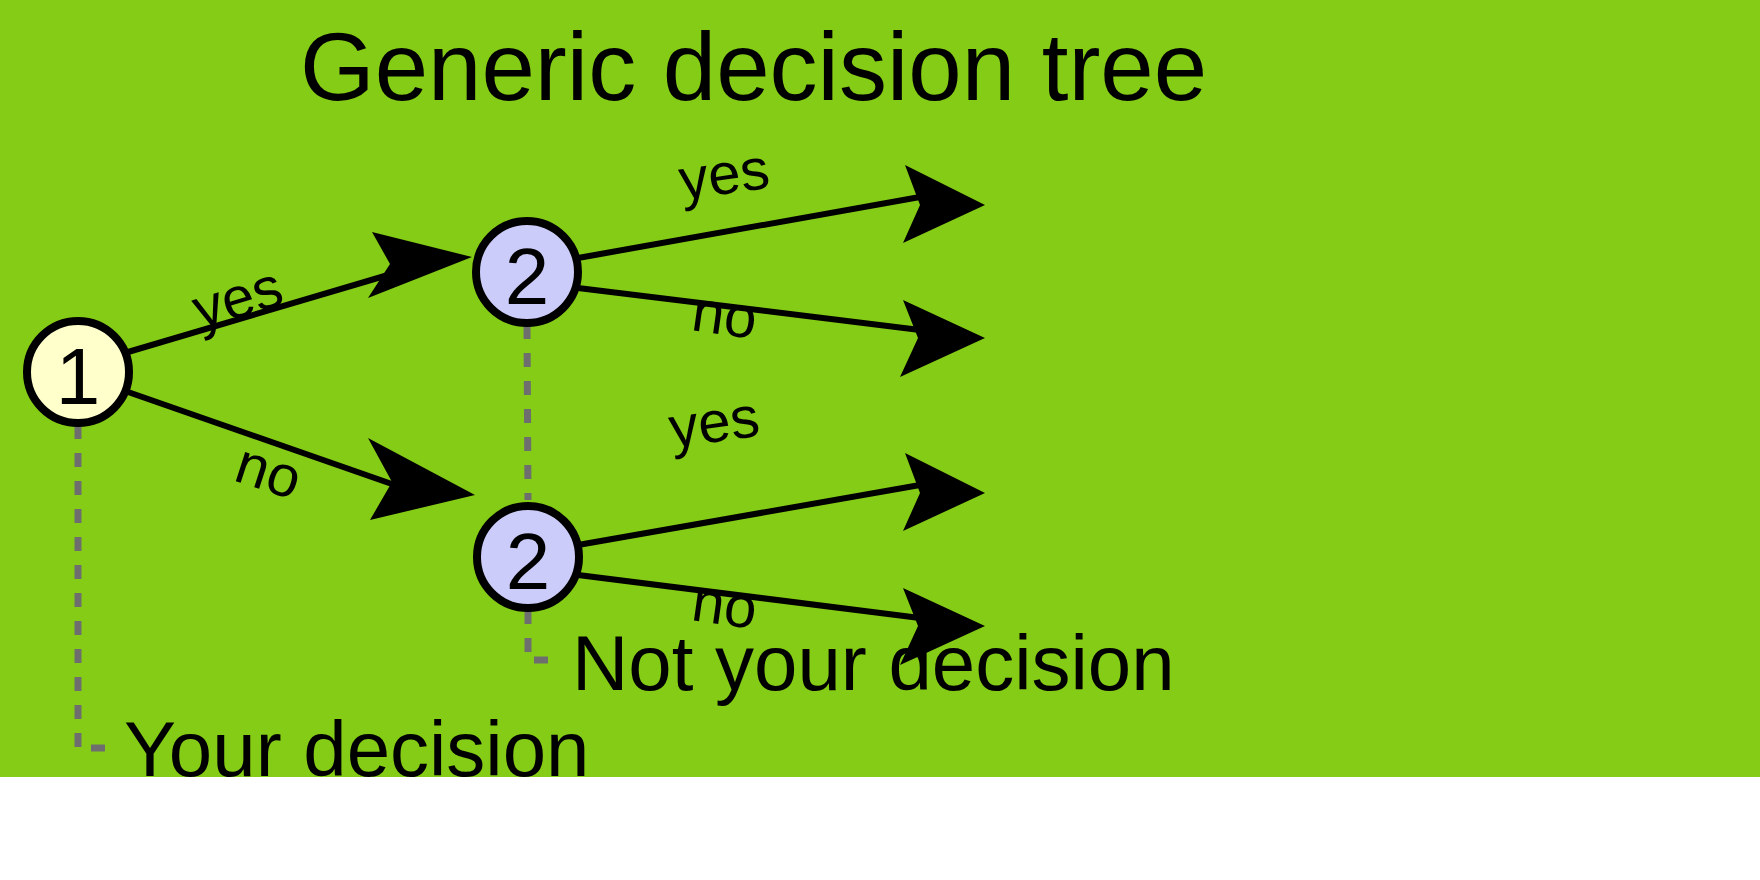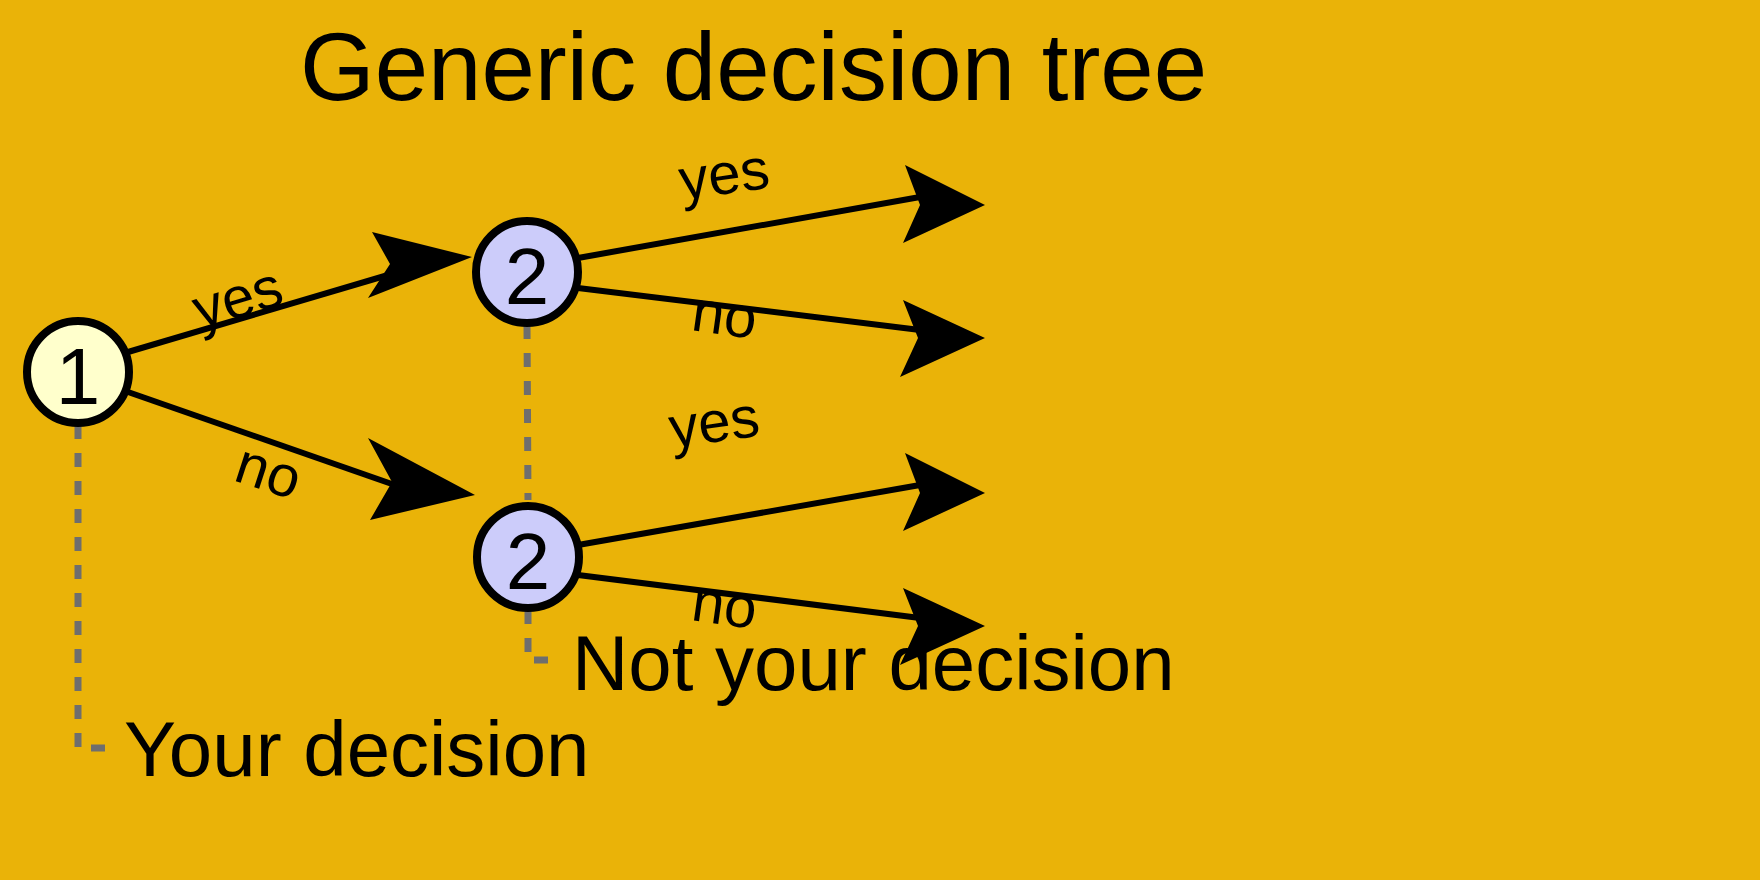--- a/index.html
+++ b/index.html
@@ -11,22 +11,22 @@
   body {
     width: 1760px;
     height: 880px;
     overflow: hidden;
     font-family: "Liberation Sans", sans-serif;
     color: #000000;
   }
   #canvas {
     position: relative;
     width: 1760px;
-    height: 880px;
-    background: #eab308;
+    height: 777px;
+    background: #84cc16;
   }
   #diagram-svg {
     position: absolute;
     left: 0;
     top: 0;
     width: 1760px;
     height: 880px;
     display: block;
   }
   .diagram-title {

